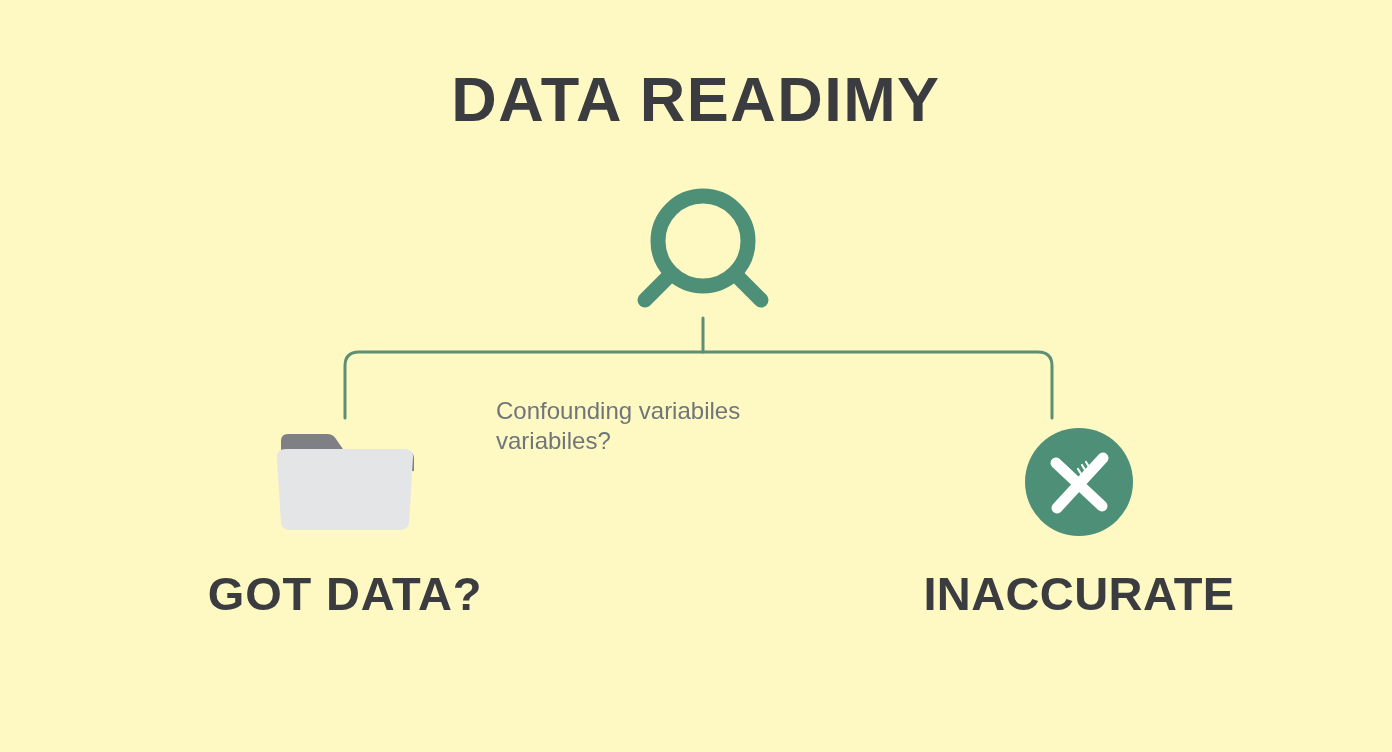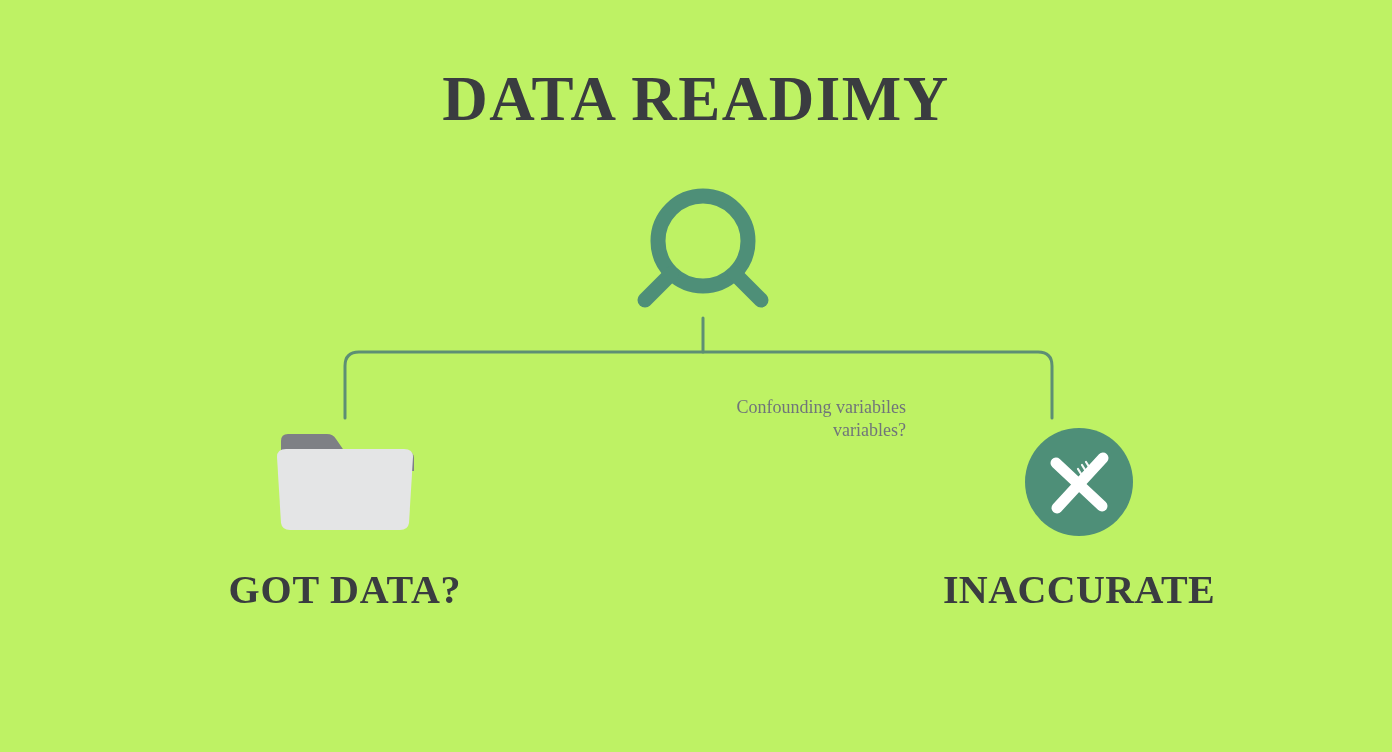--- a/index.html
+++ b/index.html
@@ -12,22 +12,21 @@
     height: 752px;
     background: #ffffff;
     font-family: "Liberation Sans", sans-serif;
     overflow: hidden;
   }
 
   #diagram-canvas {
     position: relative;
     width: 1392px;
     height: 752px;
-    background: #bef264;
-    font-family: Liberation Serif, serif;
+    background: #fef9c3;
   }
 
   
   #page-title {
     position: absolute;
     top: 66px;
     left: 0;
     width: 1392px;
     text-align: center;
     font-size: 63px;
@@ -57,22 +56,22 @@
     height: 140px;
     pointer-events: none;
   }
 
   
   #branch-label {
     position: absolute;
     left: 496px;
     top: 396px;
     width: 410px;
-    text-align: right;
-    font-size: 18px;
+    text-align: left;
+    font-size: 24px;
     font-weight: 300;
     color: #70757a;
     line-height: 1.25;
   }
   #branch-label .label-line { display: block; }
 
   
   .leaf-node {
     position: absolute;
     text-align: center;
@@ -83,21 +82,21 @@
   .leaf-icon {
     height: 116px;
     display: flex;
     align-items: center;
     justify-content: center;
   }
   .leaf-icon svg { display: block; }
 
   .leaf-label {
     margin-top: 26px;
-    font-size: 40px;
+    font-size: 47px;
     font-weight: 700;
     letter-spacing: 0.8px;
     color: #3a3c40;
     line-height: 1.18;
   }
   #leaf-right .leaf-label {
     font-weight: 600;
     letter-spacing: 0.4px;
   }
   .leaf-label .label-line { display: block; }
@@ -127,21 +126,21 @@
 
         <path d="M 703 18 L 703 52"></path>
 
         <path d="M 345 118 L 345 66 Q 345 52 359 52 L 1038 52 Q 1052 52 1052 66 L 1052 118"></path>
       </g>
     </svg>
   </div>
 
   <div id="branch-label">
     <span class="label-line">Confounding variabiles</span>
-    <span class="label-line">variables?</span>
+    <span class="label-line">variabiles?</span>
   </div>
 
   <div id="leaf-left" class="leaf-node">
     <div class="leaf-icon">
       <span>
         <svg width="140" height="110" viewBox="0 0 140 110" aria-hidden="true">
 
           <path d="M6 14 Q6 7 13 7 L52 7 Q58 7 61 12 L70 25 L133 25 Q139 25 139 31 L139 44 L6 44 Z" fill="#7e8085"></path>
 
           <path d="M2 30 Q2 22 11 22 L129 22 Q138 22 138 30 L134 96 Q133 103 125 103 L15 103 Q7 103 6 96 Z" fill="#e4e5e6"></path>

